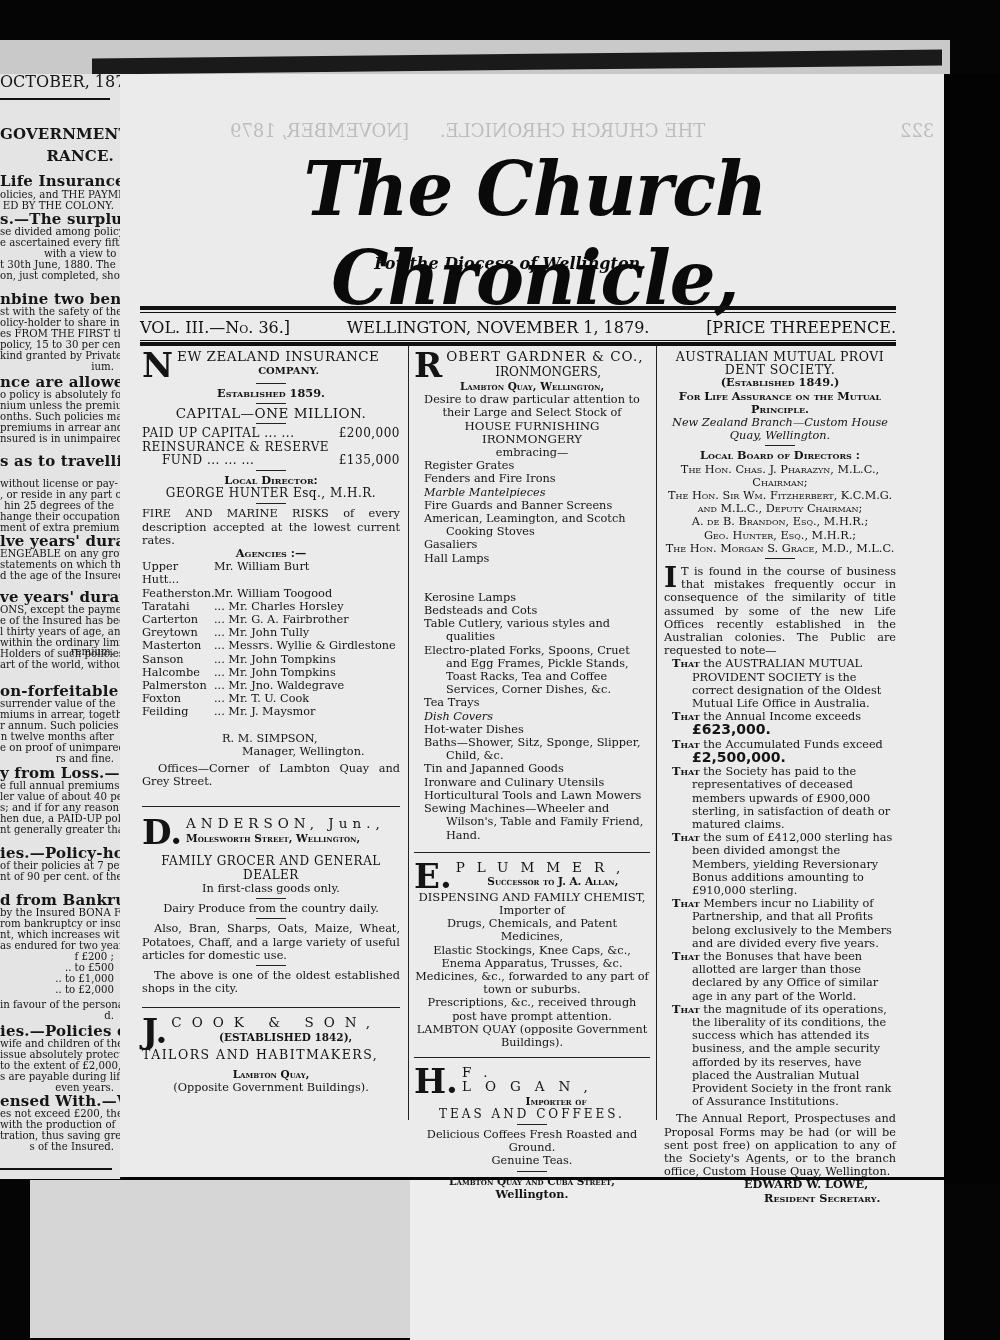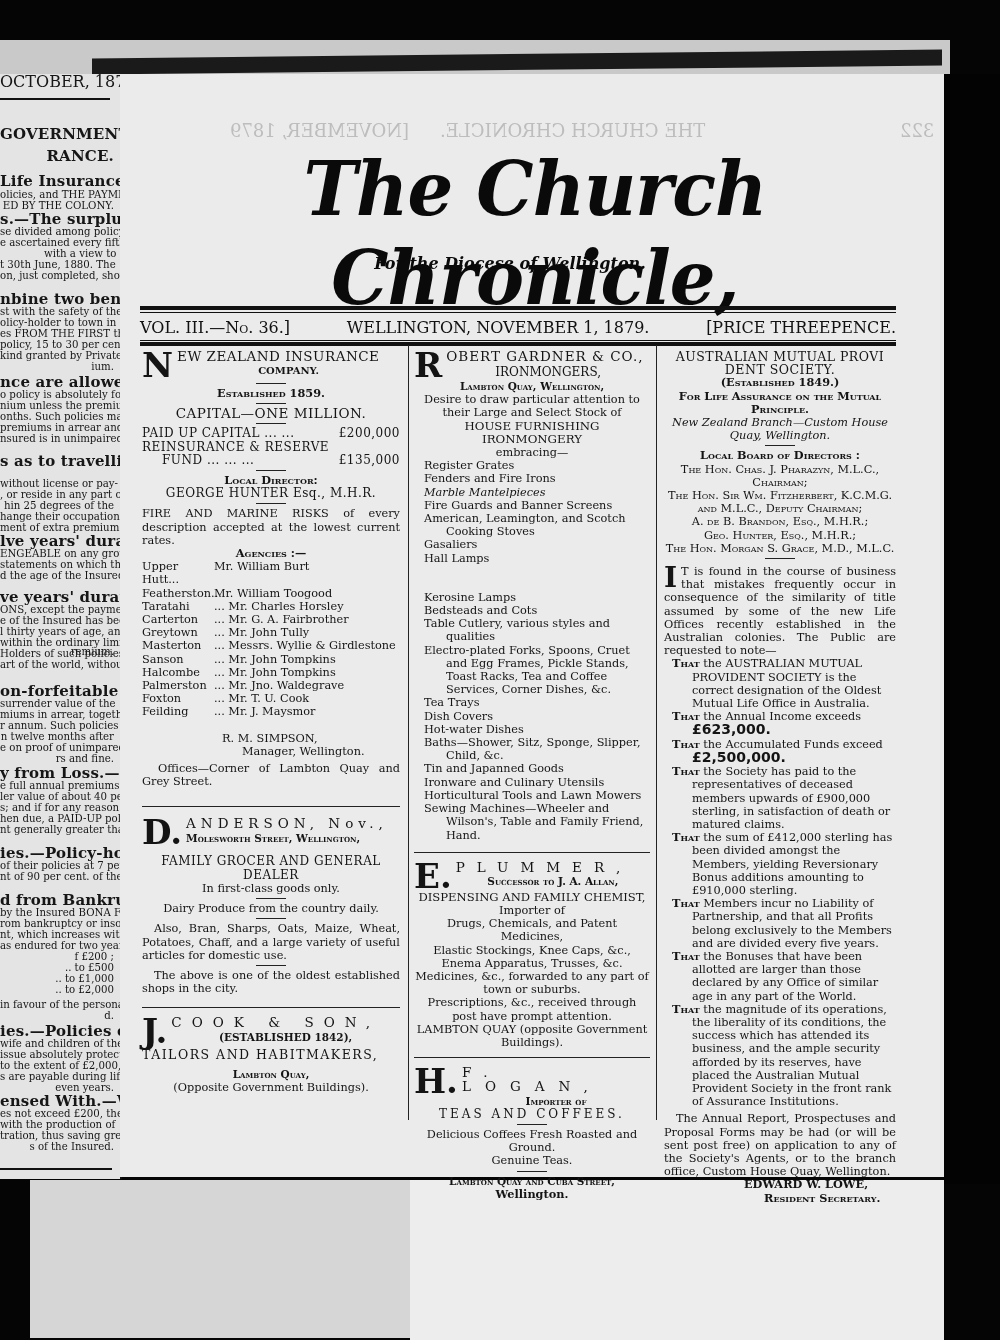--- a/index.html
+++ b/index.html
@@ -54,21 +54,21 @@
     <div class="lp-line" style="top: 115px;">olicies, and THE PAYMENT</div>
     <div class="lp-line" style="top: 126px;">ED BY THE COLONY.</div>
     <div class="lp-line lp-head" style="top: 140px;">s.—The surplus or</div>
     <div class="lp-line" style="top: 152px;">se divided among policy-</div>
     <div class="lp-line" style="top: 163px;">e ascertained every fifth</div>
     <div class="lp-line" style="top: 174px; margin-left: 44px;">with a view to division</div>
     <div class="lp-line" style="top: 185px;">t 30th June, 1880. The</div>
     <div class="lp-line" style="top: 196px;">on, just completed, shows</div>
     <div class="lp-line lp-head" style="top: 220px;">nbine two benefits.</div>
     <div class="lp-line" style="top: 232px;">st with the safety of the</div>
-    <div class="lp-line" style="top: 243px;">olicy-holder to town in</div>
+    <div class="lp-line" style="top: 243px;">olicy-holder to share in</div>
     <div class="lp-line" style="top: 254px;">es FROM THE FIRST the</div>
     <div class="lp-line" style="top: 265px;">policy, 15 to 30 per cent.</div>
     <div class="lp-line" style="top: 276px;">kind granted by Private</div>
     <div class="lp-line" style="top: 287px;">ium.</div>
     <div class="lp-line lp-head" style="top: 303px;">nce are allowed on</div>
     <div class="lp-line" style="top: 315px;">o policy is absolutely for-</div>
     <div class="lp-line" style="top: 326px;">nium unless the premium</div>
     <div class="lp-line" style="top: 337px;">onths. Such policies may</div>
     <div class="lp-line" style="top: 348px;">premiums in arrear and</div>
     <div class="lp-line" style="top: 359px;">nsured is in unimpaired</div>
@@ -226,21 +226,21 @@
           <span>... Mr. J. Maysmor</span>
         </div>
       </div>
     <div style="padding-left:80px;margin-top:13px;">R. M. SIMPSON,</div>
     <div style="padding-left:100px;">Manager, Wellington.</div>
     <div style="text-indent:16px;margin-top:4px;text-align:justify;">Offices—Corner of Lambton Quay and Grey Street.</div>
   </div>
   <div class="hr" style="margin-top:18px;"></div>
 
   <div style="margin-top:10px;">
-    <div><span class="drop">D.</span><span class="big" style="letter-spacing:5px;">ANDERSON, Nov.,</span></div>
+    <div><span class="drop">D.</span><span class="big" style="letter-spacing:5px;">ANDERSON, Jun.,</span></div>
     <div class="sc b" style="font-size:10.5px;padding-left:18px;">Molesworth Street, Wellington,</div>
     <div style="clear:both;height:8px;"></div>
     <div class="c big" style="font-size:12px;">FAMILY GROCER AND GENERAL DEALER</div>
     <div class="c">In first-class goods only.</div>
     <div class="dash"></div>
     <div class="c">Dairy Produce from the country daily.</div>
     <div class="dash"></div>
     <div style="text-indent:12px;text-align:justify;">Also, Bran, Sharps, Oats, Maize, Wheat, Potatoes, Chaff, and a large variety of useful articles for domestic use.</div>
     <div class="dash"></div>
     <div style="text-indent:12px;text-align:justify;">The above is one of the oldest established shops in the city.</div>
@@ -272,21 +272,21 @@
         <div class="ind" style="padding-left: 32px; text-indent: -22px; font-style: italic;">Marble Mantelpieces</div>
         <div class="ind" style="padding-left: 32px; text-indent: -22px;">Fire Guards and Banner Screens</div>
         <div class="ind" style="padding-left: 32px; text-indent: -22px;">American, Leamington, and Scotch Cooking Stoves</div>
         <div class="ind" style="padding-left: 32px; text-indent: -22px;">Gasaliers</div>
         <div class="ind" style="padding-left: 32px; text-indent: -22px;">Hall Lamps</div>
         <div class="ind" style="padding-left: 32px; text-indent: -22px; margin-top: 26px;">Kerosine Lamps</div>
         <div class="ind" style="padding-left: 32px; text-indent: -22px;">Bedsteads and Cots</div>
         <div class="ind" style="padding-left: 32px; text-indent: -22px;">Table Cutlery, various styles and qualities</div>
         <div class="ind" style="padding-left: 32px; text-indent: -22px;">Electro-plated Forks, Spoons, Cruet and Egg Frames, Pickle Stands, Toast Racks, Tea and Coffee Services, Corner Dishes, &amp;c.</div>
         <div class="ind" style="padding-left: 32px; text-indent: -22px;">Tea Trays</div>
-        <div class="ind" style="padding-left: 32px; text-indent: -22px;">Dish Covers</div>
+        <div class="ind" style="padding-left: 32px; text-indent: -22px; font-style: italic;">Dish Covers</div>
         <div class="ind" style="padding-left: 32px; text-indent: -22px;">Hot-water Dishes</div>
         <div class="ind" style="padding-left: 32px; text-indent: -22px;">Baths—Shower, Sitz, Sponge, Slipper, Child, &amp;c.</div>
         <div class="ind" style="padding-left: 32px; text-indent: -22px;">Tin and Japanned Goods</div>
         <div class="ind" style="padding-left: 32px; text-indent: -22px;">Ironware and Culinary Utensils</div>
         <div class="ind" style="padding-left: 32px; text-indent: -22px;">Horticultural Tools and Lawn Mowers</div>
         <div class="ind" style="padding-left: 32px; text-indent: -22px;">Sewing Machines—Wheeler and Wilson's, Table and Family Friend, Hand.</div>
       </div>
   </div>
   <div class="hr" style="margin-top:10px;"></div>
 

